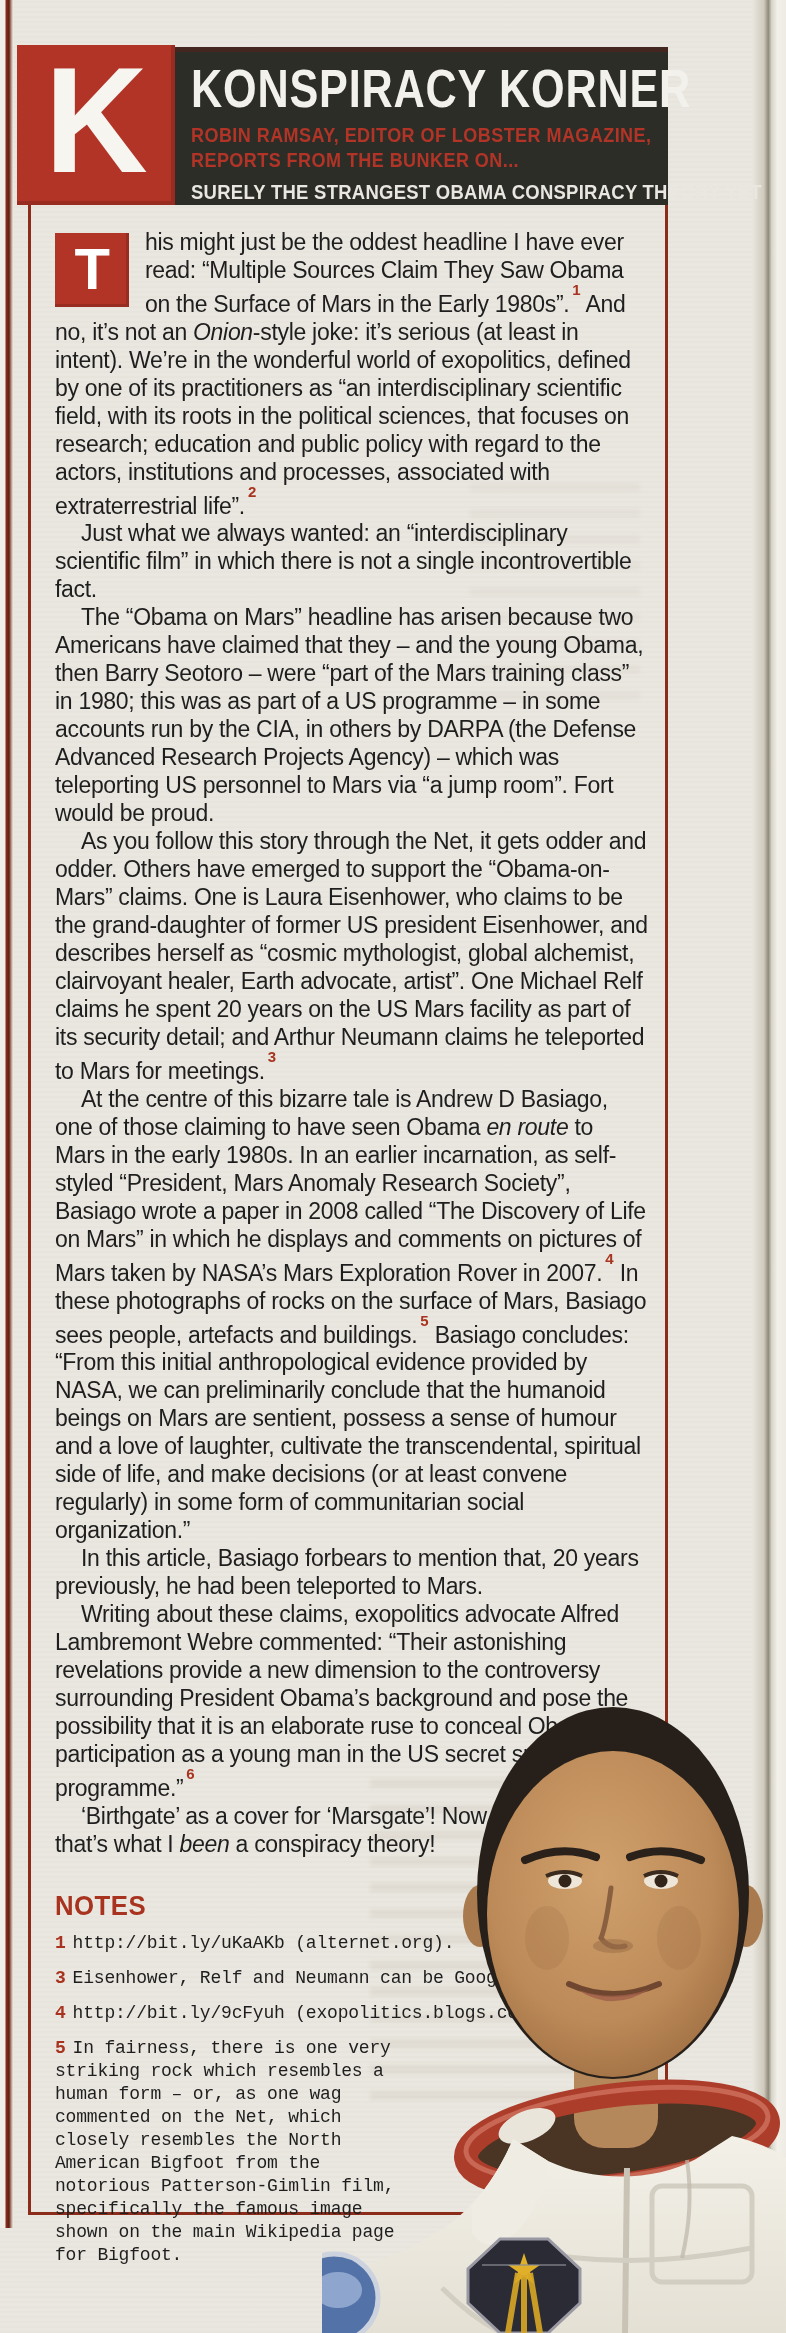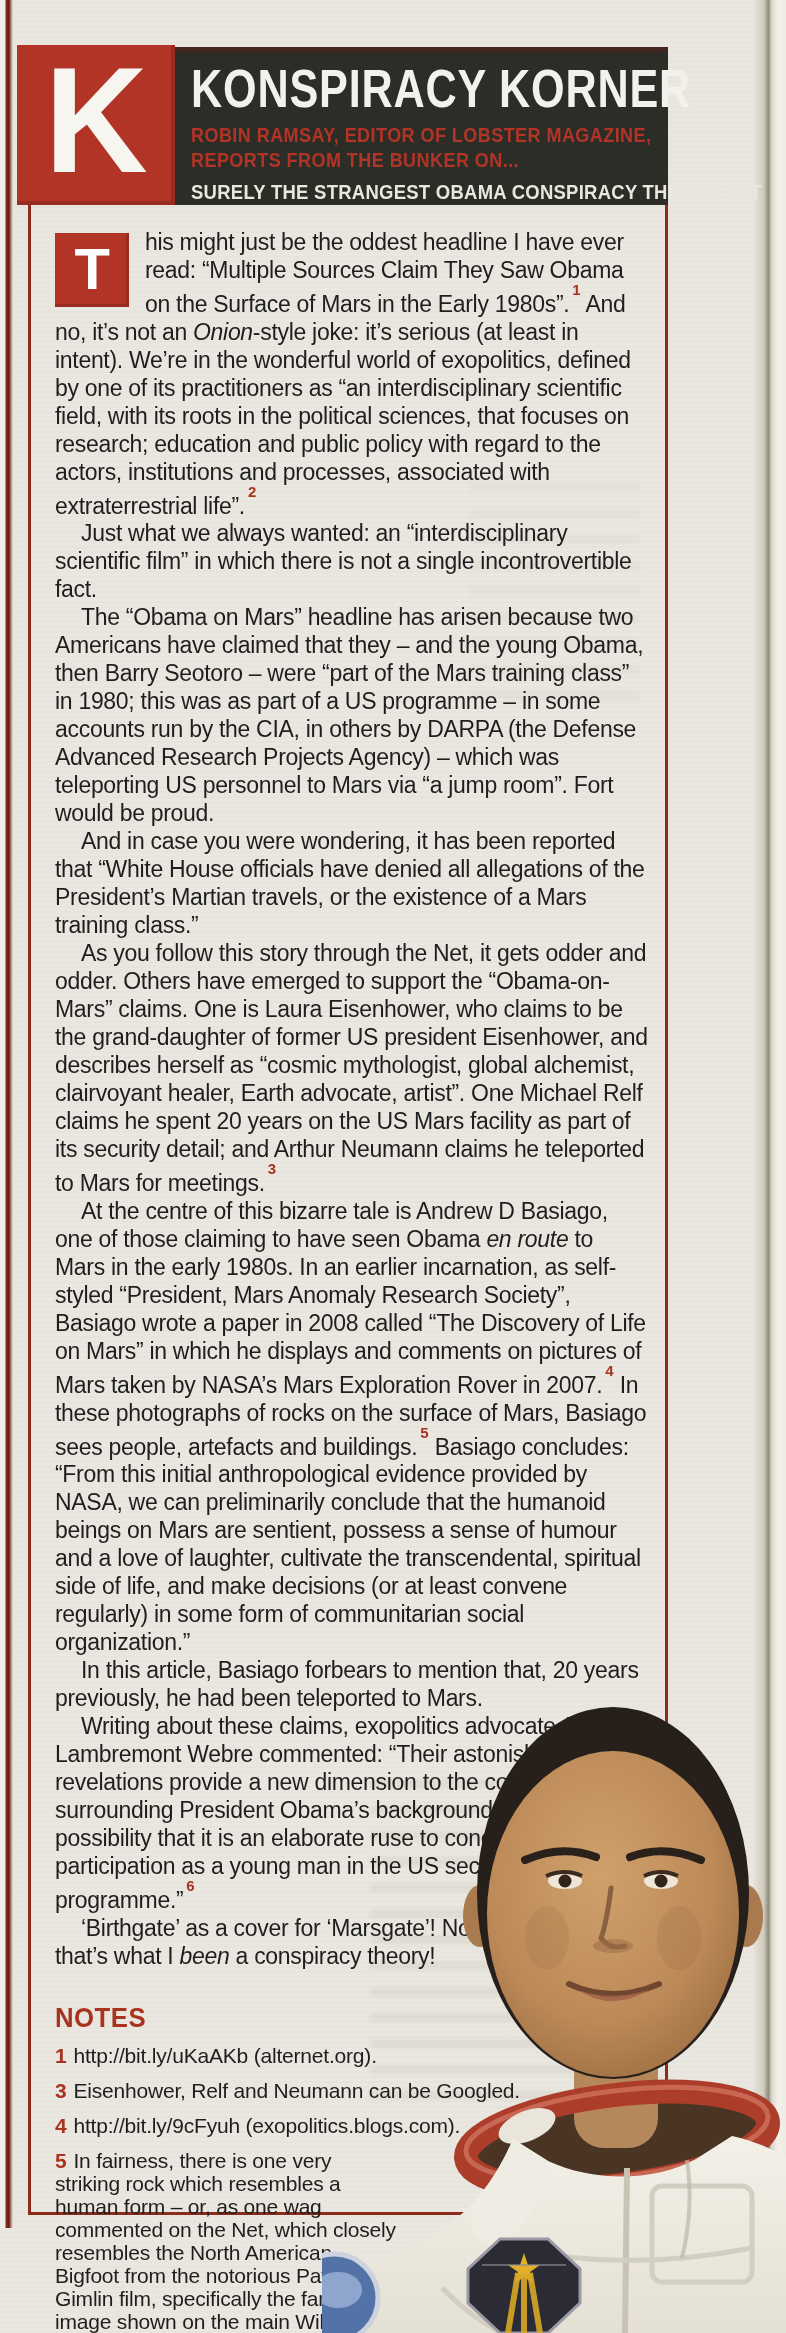--- a/index.html
+++ b/index.html
@@ -44,21 +44,21 @@
   #paragraphs p.first{text-indent:0;}
   #paragraphs p.narrow{margin-right:162px;}
   .dropcap{float:left;width:74px;height:74px;margin:5px 16px 2px 0;background:var(--accent_red,#b23427);
     color:#fff;font-size:58px;font-weight:bold;text-align:center;line-height:72px;
     box-shadow:inset -3px -3px 0 rgba(80,20,10,.25);}
   .fn{color:var(--note_red,#a8331f);font-weight:bold;font-size:15px;position:relative;top:-8px;margin-left:3px;letter-spacing:0;}
   
   .notes{margin-top:32px;}
   .notes h2{color:var(--note_red,#a8331f);font-size:28px;font-weight:bold;margin:0 0 10px 0;
     transform:scaleX(.92);transform-origin:0 0;letter-spacing:.5px;}
-  .note{margin:0 0 12px 0;font-size:21px;line-height:23px;letter-spacing:-.2px;}
+  .note{margin:0 0 12px 0;font-size:18px;line-height:23px;letter-spacing:-.2px;font-family:Liberation Mono, monospace;}
   .note .nnum{color:var(--note_red,#a8331f);font-weight:bold;margin-right:7px;}
   .note.narrow-note{width:345px;}
   
   .obama{position:absolute;left:322px;top:1688px;width:464px;height:645px;}
 </style>
 </head>
 <body>
 
 <div class="page">
 
@@ -80,21 +80,20 @@
       </div>
       <div class="strap">SURELY THE STRANGEST OBAMA CONSPIRACY THEORY YET</div>
     </div>
   </header>
 
   <main class="article-text">
     <div id="paragraphs">
         <p class="first"><span class="dropcap">T</span>his might just be the oddest headline I have ever read: “Multiple Sources Claim They Saw Obama on the Surface of Mars in the Early 1980s”.<sup class="fn">1</sup> And no, it’s not an <i>Onion</i>-style joke: it’s serious (at least in intent). We’re in the wonderful world of exopolitics, defined by one of its practitioners as “an interdisciplinary scientific field, with its roots in the political sciences, that focuses on research; education and public policy with regard to the actors, institutions and processes, associated with extraterrestrial life”.<sup class="fn">2</sup></p>
         <p>Just what we always wanted: an “interdisciplinary scientific film” in which there is not a single incontrovertible fact.</p>
         <p>The “Obama on Mars” headline has arisen because two Americans have claimed that they – and the young Obama, then Barry Seotoro – were “part of the Mars training class” in 1980; this was as part of a US programme – in some accounts run by the CIA, in others by DARPA (the Defense Advanced Research Projects Agency) – which was teleporting US personnel to Mars via “a jump room”. Fort would be proud.</p>
-        <p>And in case you were wondering, it has been reported that “White House officials have denied all allegations of the President’s Martian travels, or the existence of a Mars training class.”</p>
         <p>As you follow this story through the Net, it gets odder and odder. Others have emerged to support the “Obama-on-Mars” claims. One is Laura Eisenhower, who claims to be the grand-daughter of former US president Eisenhower, and describes herself as “cosmic mythologist, global alchemist, clairvoyant healer, Earth advocate, artist”. One Michael Relf claims he spent 20 years on the US Mars facility as part of its security detail; and Arthur Neumann claims he teleported to Mars for meetings.<sup class="fn">3</sup></p>
         <p>At the centre of this bizarre tale is Andrew D Basiago, one of those claiming to have seen Obama <i>en route</i> to Mars in the early 1980s. In an earlier incarnation, as self-styled “President, Mars Anomaly Research Society”, Basiago wrote a paper in 2008 called “The Discovery of Life on Mars” in which he displays and comments on pictures of Mars taken by NASA’s Mars Exploration Rover in 2007.<sup class="fn">4</sup> In these photographs of rocks on the surface of Mars, Basiago sees people, artefacts and buildings.<sup class="fn">5</sup> Basiago concludes: “From this initial anthropological evidence provided by NASA, we can preliminarily conclude that the humanoid beings on Mars are sentient, possess a sense of humour and a love of laughter, cultivate the transcendental, spiritual side of life, and make decisions (or at least convene regularly) in some form of communitarian social organization.”</p>
         <p>In this article, Basiago forbears to mention that, 20 years previously, he had been teleported to Mars.</p>
         <p>Writing about these claims, exopolitics advocate Alfred Lambremont Webre commented: “Their astonishing revelations provide a new dimension to the controversy surrounding President Obama’s background and pose the possibility that it is an elaborate ruse to conceal Obama’s participation as a young man in the US secret space programme.”<sup class="fn">6</sup></p>
         <p class="narrow">‘Birthgate’ as a cover for ‘Marsgate’! Now that’s what I <i>been</i> a conspiracy theory!</p>
       </div>
     <section class="notes">
       <h2>NOTES</h2>
       <div id="notes-list">
           <p class="note"><b class="nnum">1</b>http://bit.ly/uKaAKb (alternet.org).</p>

